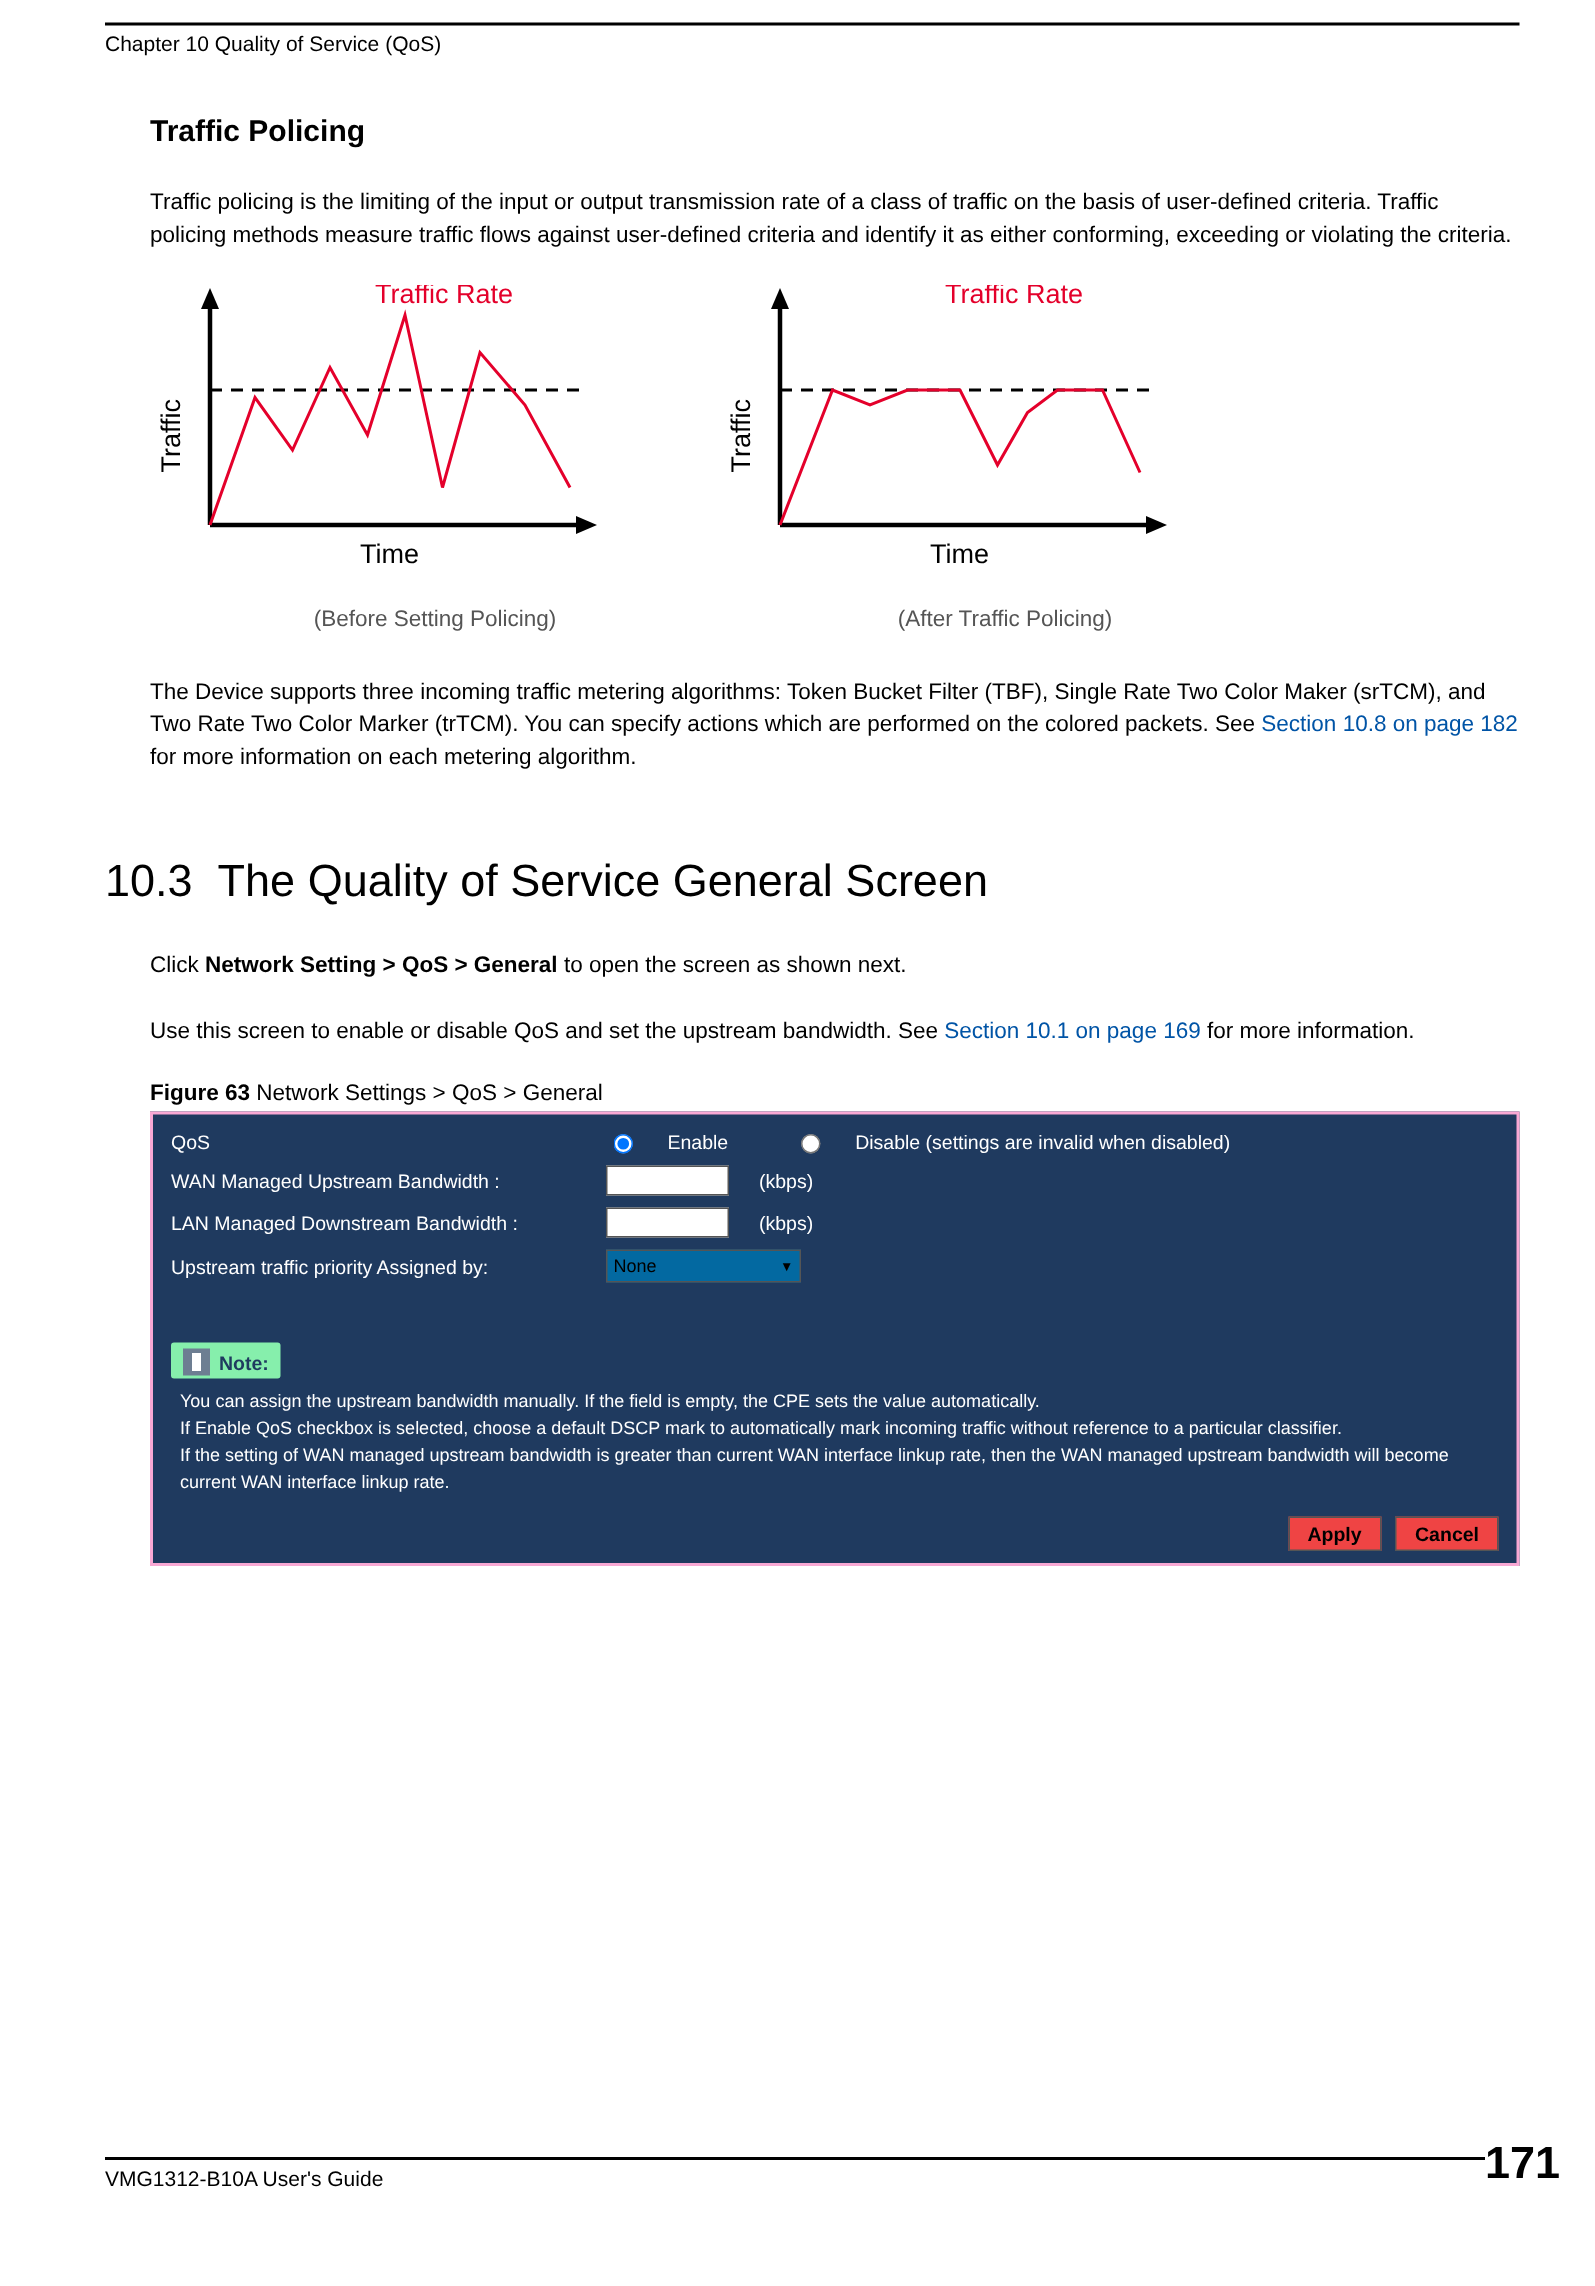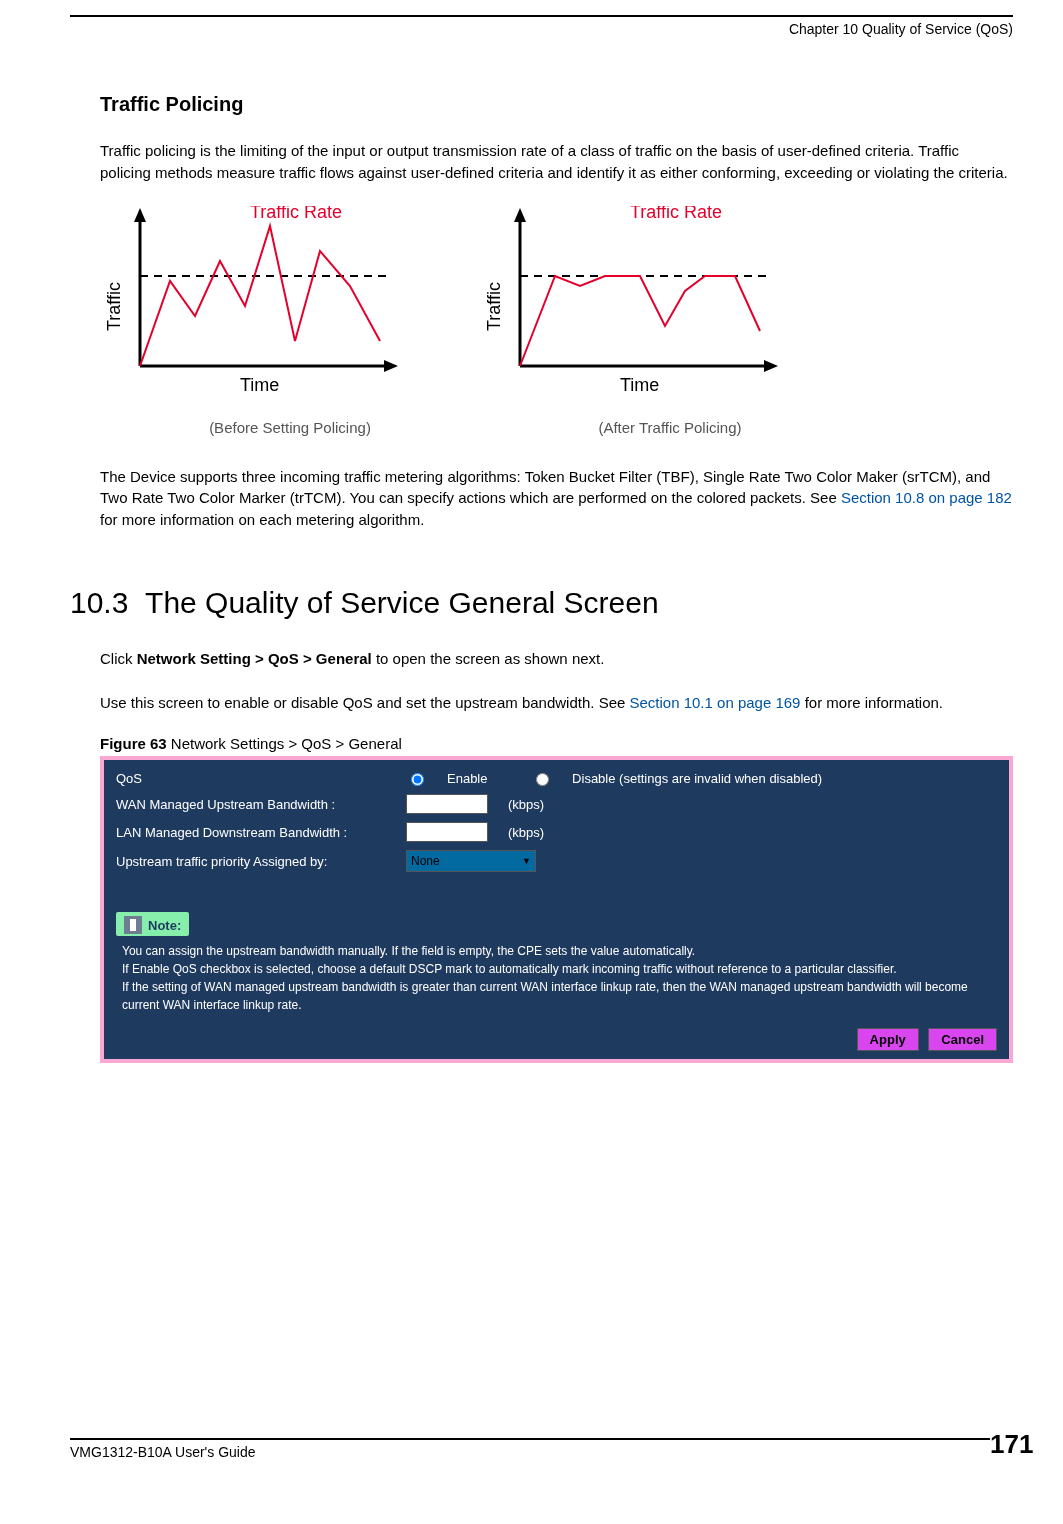--- a/index.html
+++ b/index.html
@@ -15,22 +15,21 @@
     position: relative;
     min-height: 1480px;
     box-sizing: border-box;
   }
   .header-line {
     border-top: 2px solid #000;
     margin-bottom: 4px;
   }
   .header-row {
     font-size: 14px;
-    text-align: right;
-    margin-bottom: 56px;
+    margin-bottom: 40px;
   }
   .h3 {
     font-weight: bold;
     font-size: 20px;
     margin: 0 0 24px 30px;
   }
   .para {
     margin: 0 0 22px 30px;
     line-height: 1.45;
   }
@@ -52,21 +51,21 @@
     font-weight: normal;
     margin: 55px 0 28px 0;
   }
   .figure-label {
     margin: 22px 0 4px 30px;
     font-size: 15px;
   }
   .figure-label b { font-weight: bold; }
   .screenshot {
     margin-left: 30px;
-    border: 4px solid #f9a8d4;
+    border: 2px solid #f9a8d4;
     background: #1f3a5f;
     color: #fff;
     font-family: Arial, sans-serif;
     font-size: 13px;
     padding: 10px 12px 8px 12px;
     min-height: 300px;
     position: relative;
     box-sizing: border-box;
   }
   .form-row { display: flex; align-items: center; margin-bottom: 8px; }
@@ -87,29 +86,29 @@
     font-size:13px;
   }
   .note-icon {
     width:18px; height:18px; background:#6d7e92; display:inline-block;
     position: relative;
   }
   .note-icon::after{content:"";position:absolute;left:6px;top:3px;width:6px;height:12px;background:#fff;}
   .note-text { margin:6px 0 14px 6px; font-size:12px; line-height:1.5; }
   .btn-row { text-align:right; margin-top:6px;}
   .btn {
-    display:inline-block; background:#d946ef; color:#000; border:1px solid #555;
+    display:inline-block; background:#ef4444; color:#000; border:1px solid #555;
     font-weight:bold; font-size:13px; padding:3px 12px; margin-left:6px;
   }
   .footer {
     position:absolute; bottom:20px; left:70px; right:50px;
     display:flex; justify-content:space-between; align-items:flex-end;
     font-size:14px;
   }
-  .footer .pn { font-size:26px; font-weight:bold; }
+  .footer .pn { font-size:30px; font-weight:bold; }
   .footer-line{ border-top:2px solid #000; margin-bottom:4px;}
 </style>
 </head>
 <body>
 
 <div class="page">
   <div class="header-line"></div>
   <div class="header-row">Chapter 10 Quality of Service (QoS)</div>
 
   <div class="h3">Traffic Policing</div>

